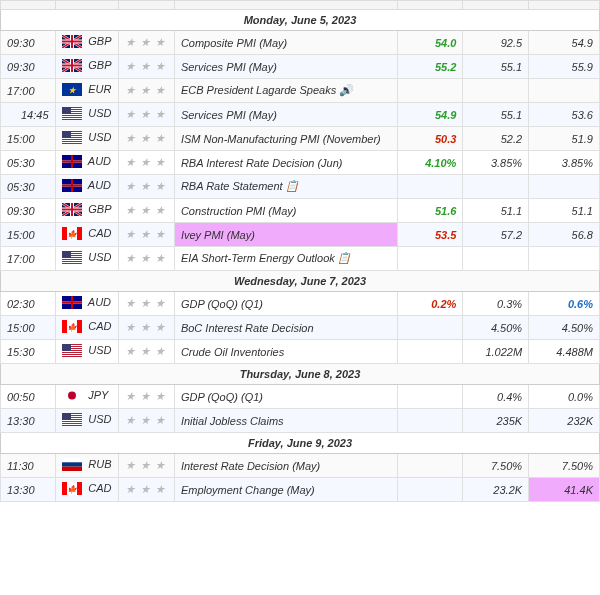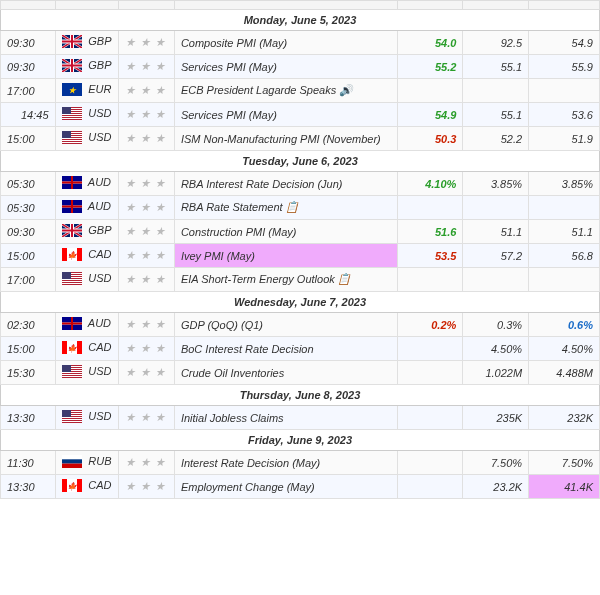--- a/index.html
+++ b/index.html
@@ -154,23 +154,20 @@
               <rect width="9" height="7" fill="#3C3B6E"></rect>
             </svg></span>
         <span>USD</span>
       </td>
       <td class="imp-col"><span class="stars">★ ★ ★</span></td>
       <td class="event-col">ISM Non-Manufacturing PMI (November)</td>
       <td class="actual-col"><span class="red">50.3</span></td>
       <td class="forecast-col"><span>52.2</span></td>
       <td class="previous-col"><span>51.9</span></td>
     </tr>
-      <tr class="section-header">
-        <td colspan="7"><strong>Tuesday, June 6, 2023</strong></td>
-      </tr>
       <tr class="">
       <td class="time-col">05:30</td>
       <td class="cur-col cur-cell">
         <span style="display:inline-block;vertical-align:middle;margin-right:3px;"><svg width="20" height="13" viewBox="0 0 20 13">
               <rect width="20" height="13" fill="#00008B"></rect>
               <rect x="0" y="5.5" width="20" height="2" fill="white"></rect>
               <rect x="9" y="0" width="2" height="13" fill="white"></rect>
               <rect x="9" y="0" width="2" height="13" fill="#CC0000"></rect>
               <rect x="0" y="5.5" width="20" height="2" fill="#CC0000"></rect>
             </svg></span>
@@ -316,20 +313,35 @@
       <td class="imp-col"><span class="stars">★ ★ ★</span></td>
       <td class="event-col">Crude Oil Inventories</td>
       <td class="actual-col"><span></span></td>
       <td class="forecast-col"><span>1.022M</span></td>
       <td class="previous-col"><span>4.488M</span></td>
     </tr>
       <tr class="section-header">
         <td colspan="7"><strong>Thursday, June 8, 2023</strong></td>
       </tr>
       <tr>
+      <td class="time-col">00:50</td>
+      <td class="cur-col cur-cell">
+        <span style="display:inline-block;vertical-align:middle;margin-right:3px;"><svg width="20" height="13" viewBox="0 0 20 13">
+              <rect width="20" height="13" fill="white"></rect>
+              <circle cx="10" cy="6.5" r="4" fill="#BC002D"></circle>
+            </svg></span>
+        <span>JPY</span>
+      </td>
+      <td class="imp-col"><span class="stars">★ ★ ★</span></td>
+      <td class="event-col">GDP (QoQ) (Q1)</td>
+      <td class="actual-col"><span></span></td>
+      <td class="forecast-col"><span>0.4%</span></td>
+      <td class="previous-col"><span>0.0%</span></td>
+    </tr>
+      <tr>
       <td class="time-col" style="background: rgb(245, 248, 255);">13:30</td>
       <td class="cur-col cur-cell" style="background: rgb(245, 248, 255);">
         <span style="display:inline-block;vertical-align:middle;margin-right:3px;"><svg width="20" height="13" viewBox="0 0 20 13">
               <rect width="20" height="13" fill="#B22234"></rect>
               <rect y="1" width="20" height="1" fill="white"></rect>
               <rect y="3" width="20" height="1" fill="white"></rect>
               <rect y="5" width="20" height="1" fill="white"></rect>
               <rect y="7" width="20" height="1" fill="white"></rect>
               <rect y="9" width="20" height="1" fill="white"></rect>
               <rect y="11" width="20" height="1" fill="white"></rect>

